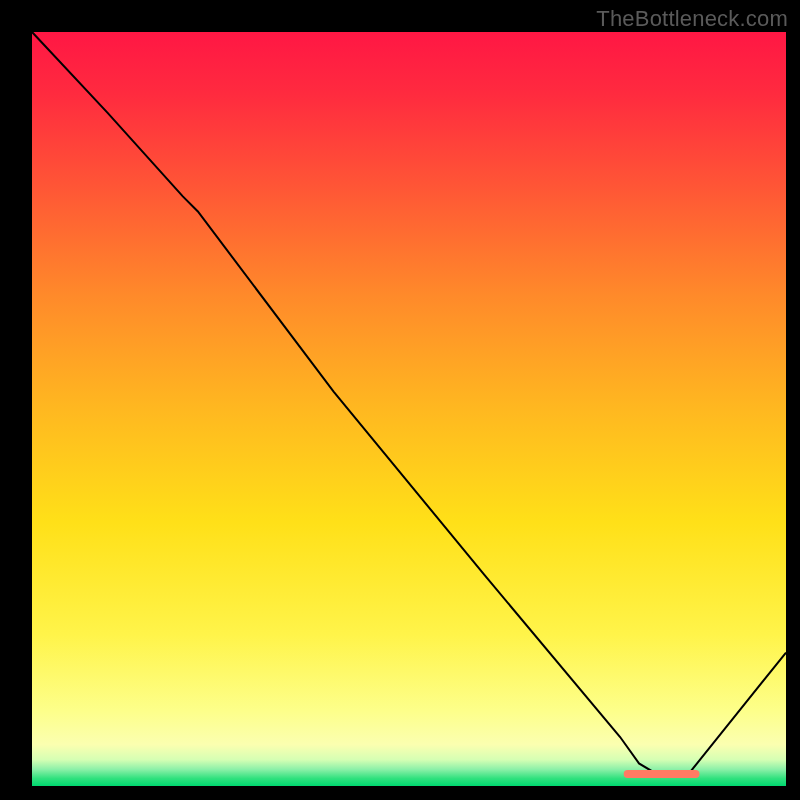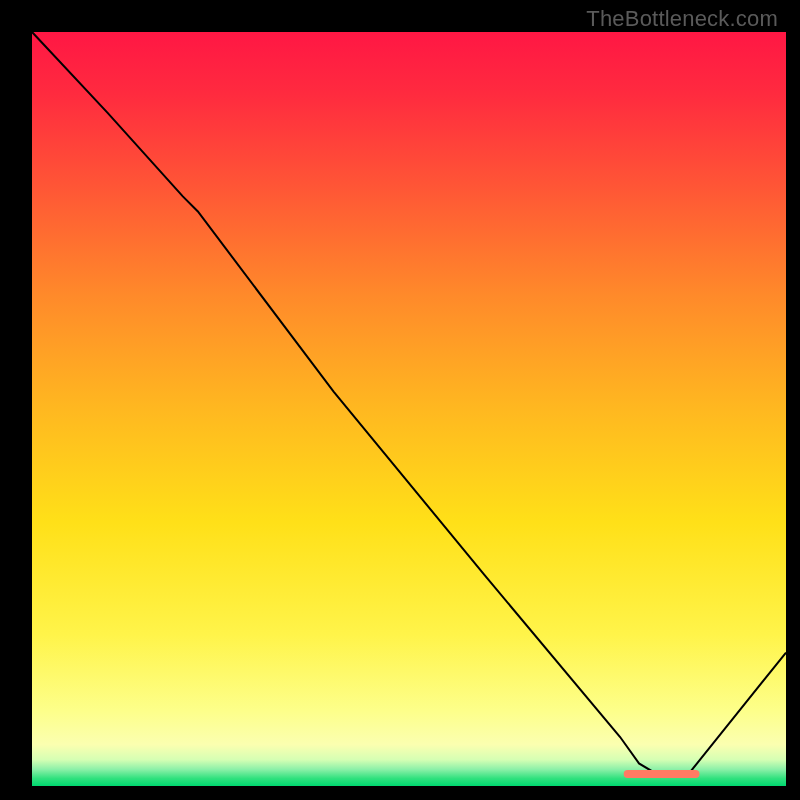--- a/index.html
+++ b/index.html
@@ -21,21 +21,21 @@
     position: absolute;
     left: 32px;
     top: 32px;
     width: 754px;
     height: 754px;
     overflow: visible;
   }
   .watermark {
     position: absolute;
     top: 6px;
-    right: 22px;
+    right: 12px;
     color: #5a5a5a;
     font-size: 22px;
     font-weight: 500;
     letter-spacing: 0.2px;
     user-select: none;
   }
 </style>
 </head>
 <body>
 

